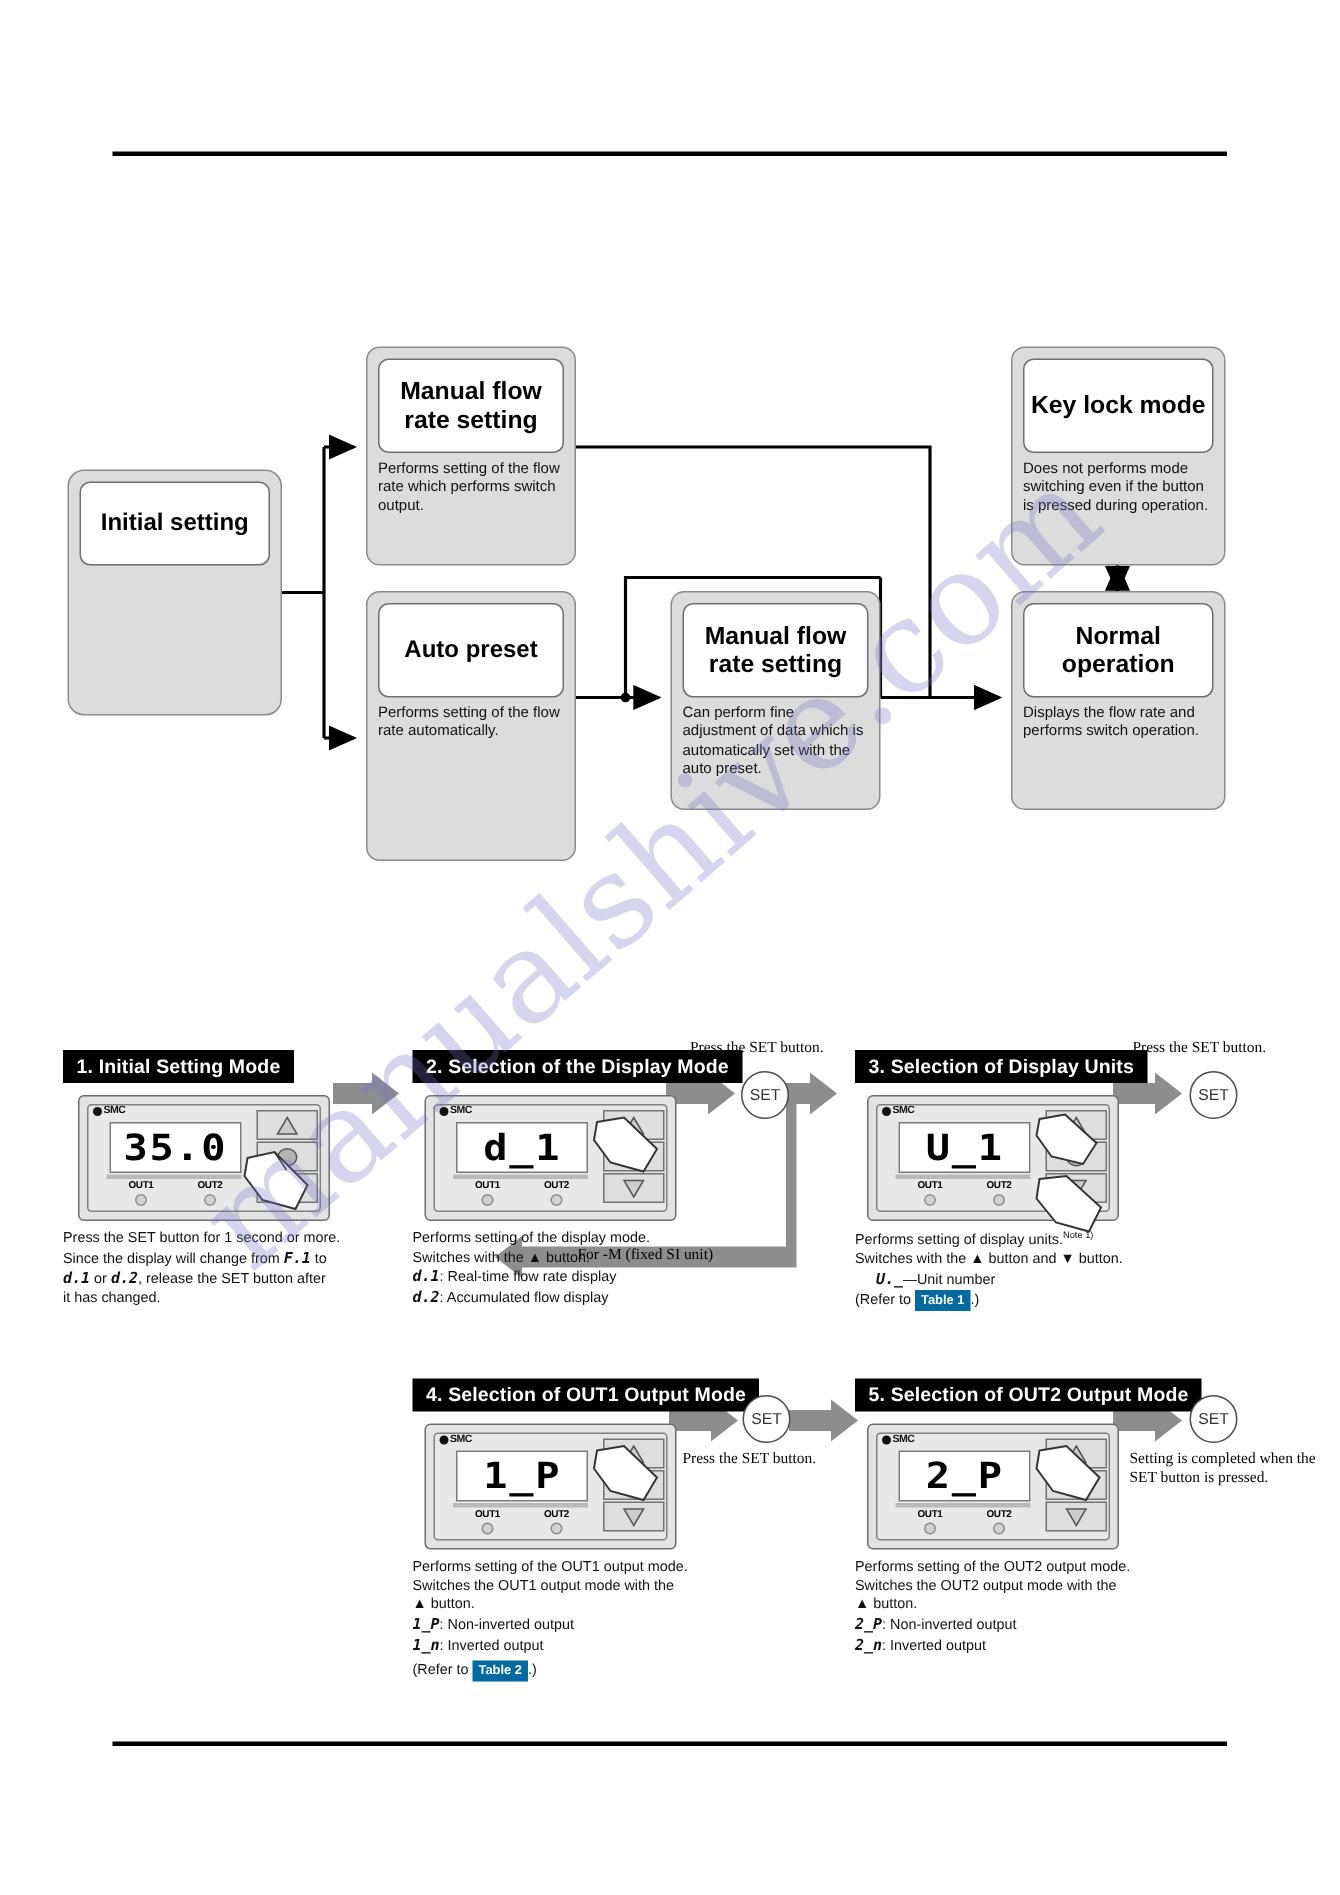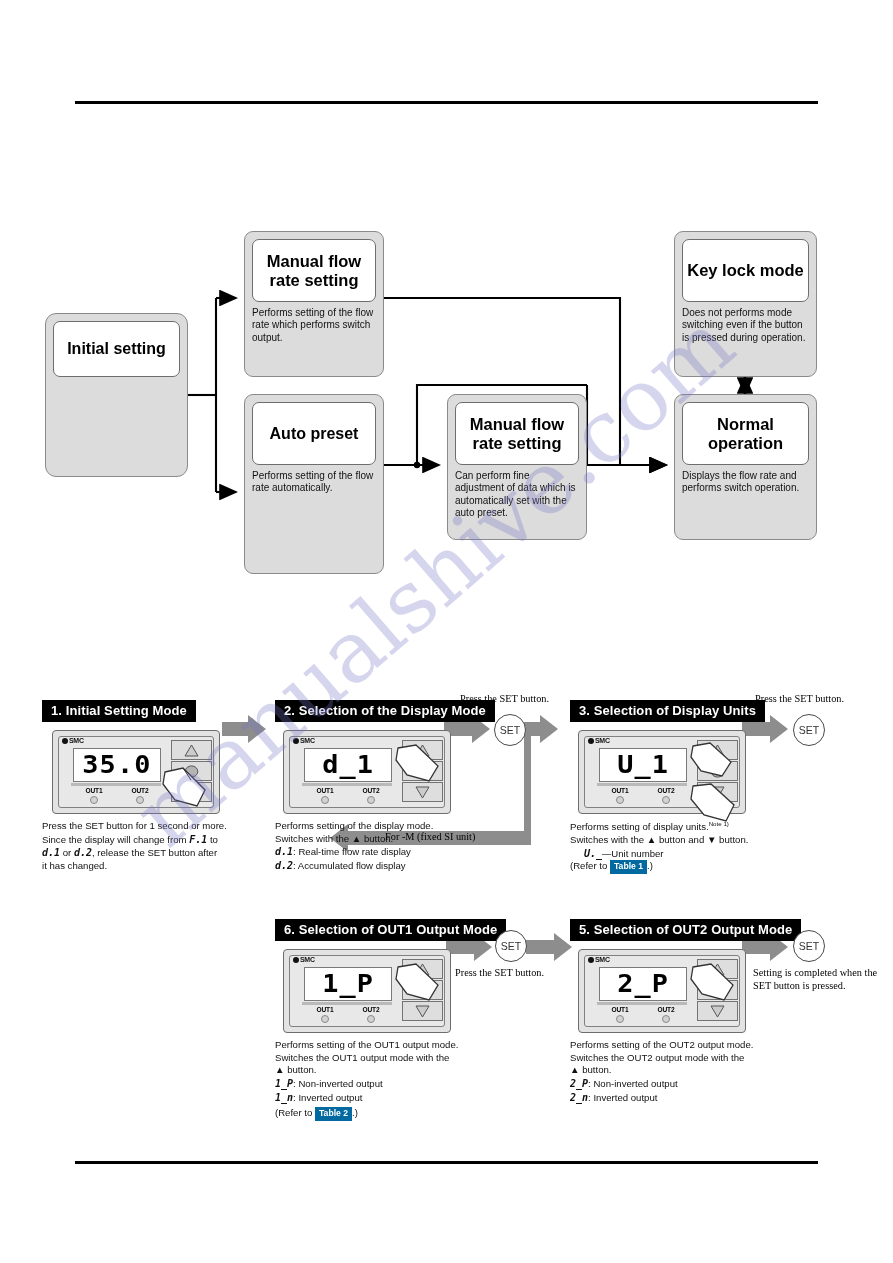--- a/index.html
+++ b/index.html
@@ -352,21 +352,21 @@
 </div>
 
 <div class="step" style="left:755px;top:692px;">
   <div class="press-txt">Press the SET button.</div>
 </div>
 <div class="step" style="left:793px;top:714px;">
   <div class="set-circle">SET</div>
 </div>
 
 <div class="step" id="step4" style="left:275px;top:874px;width:245px;">
-  <div class="step-hdr">6. Selection of OUT1 Output Mode</div>
+  <div class="step-hdr">4. Selection of OUT1 Output Mode</div>
   <div style="margin-top:8px;margin-left:8px;">
     <div class="device">
       <div class="device-inner"></div>
       <div class="smc">
         <span class="smc-dot"></span>
           <span>SMC</span>
       </div>
       <div class="lcd">
         <span>1_P</span>
       </div>

